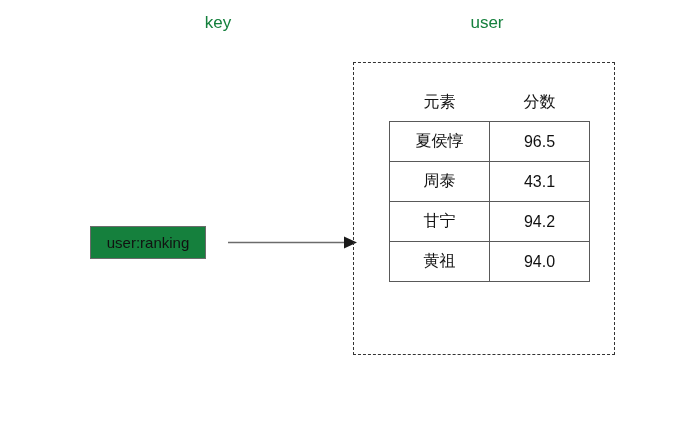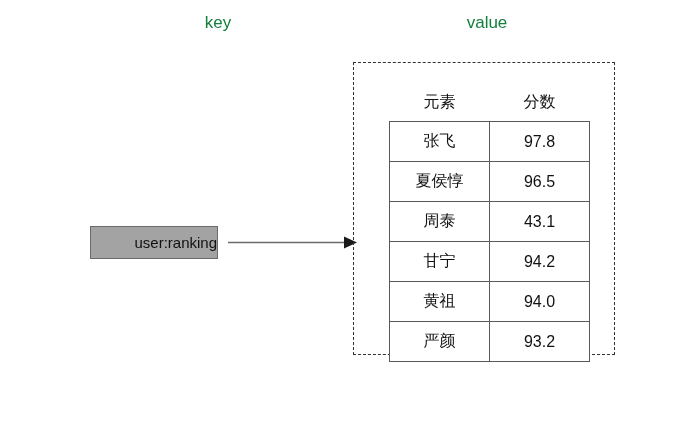--- a/index.html
+++ b/index.html
@@ -38,28 +38,28 @@
     left: 427px;
     top: 14px;
     width: 120px;
   }
 
   
   #key-box {
     position: absolute;
     left: 90px;
     top: 226px;
-    width: 128px;
+    width: 116px;
     height: 33px;
     box-sizing: border-box;
     border: 1.4px solid #6b6b6b;
-    background: #a3a3a3;
+    background: #15803d;
     display: flex;
     align-items: center;
-    justify-content: flex-end;
+    justify-content: center;
   }
   #key-box-label {
     font-size: 15px;
     color: #111111;
     white-space: nowrap;
   }
 
   
   #connector {
     position: absolute;
@@ -114,21 +114,21 @@
     background: #ffffff;
   }
 </style>
 </head>
 <body>
 
 <div id="diagram">
 
   <div class="caption" id="caption-key">key</div>
 
-  <div class="caption" id="caption-value">value</div>
+  <div class="caption" id="caption-value">user</div>
 
   <div id="key-box">
     <span id="key-box-label">user:ranking</span>
   </div>
 
   <svg id="connector" viewBox="0 0 132 30" width="132" height="30" aria-hidden="true">
     <line x1="2" y1="14.5" x2="118" y2="14.5" stroke="#6b6b6b" stroke-width="1.6"></line>
     <polygon points="118,8.5 131,14.5 118,20.5" fill="#1a1a1a"></polygon>
   </svg>
 
@@ -139,40 +139,32 @@
         <col class="c-score">
       </colgroup>
       <thead>
         <tr>
           <th>元素</th>
           <th>分数</th>
         </tr>
       </thead>
       <tbody id="ztable-body">
           <tr>
-            <td>张飞</td>
-            <td>97.8</td>
-          </tr>
-          <tr>
             <td>夏侯惇</td>
             <td>96.5</td>
           </tr>
           <tr>
             <td>周泰</td>
             <td>43.1</td>
           </tr>
           <tr>
             <td>甘宁</td>
             <td>94.2</td>
           </tr>
           <tr>
             <td>黄祖</td>
             <td>94.0</td>
           </tr>
-          <tr>
-            <td>严颜</td>
-            <td>93.2</td>
-          </tr>
         </tbody>
     </table>
   </div>
 
 </div>
 
 </body></html>

